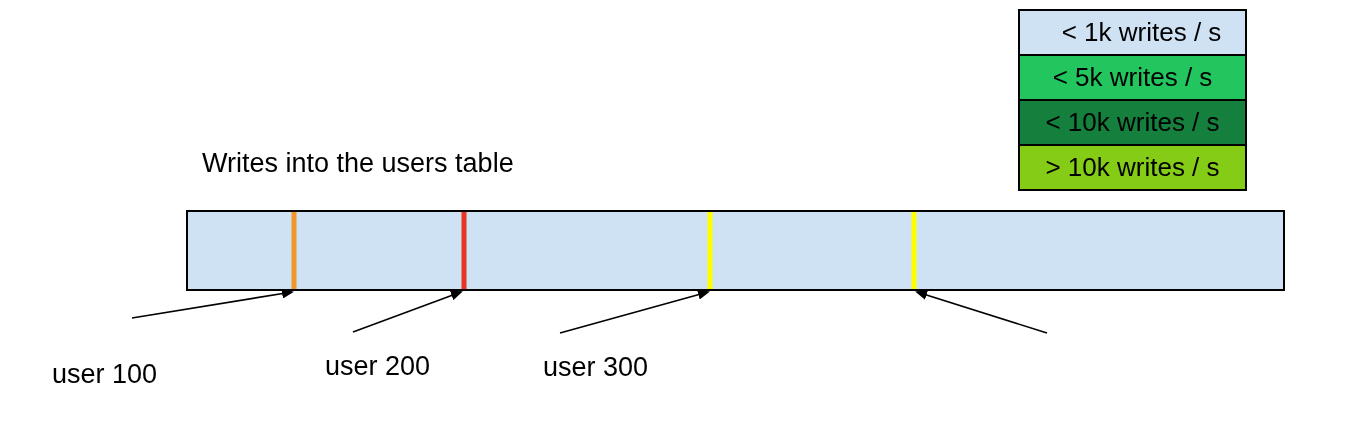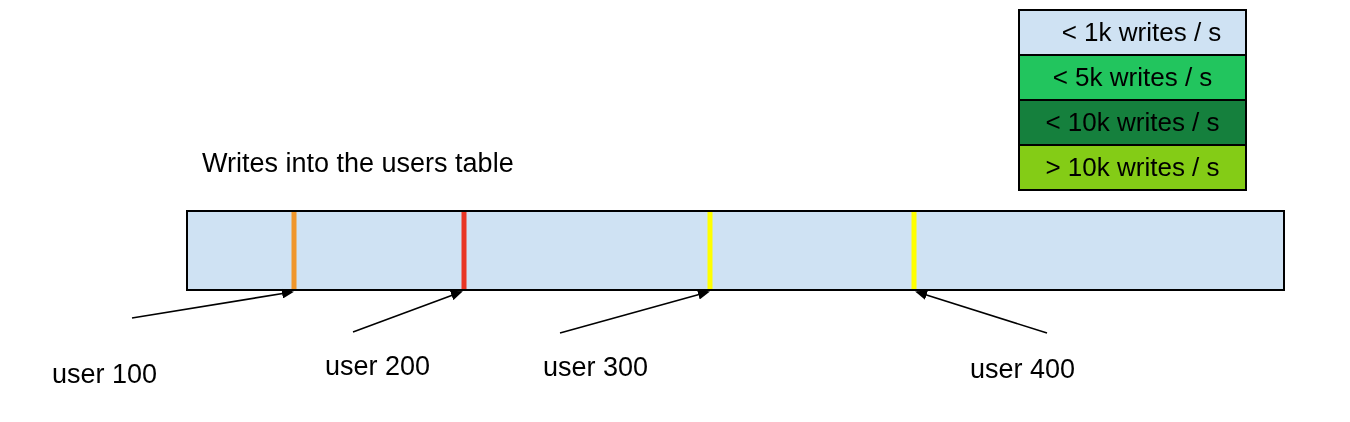--- a/index.html
+++ b/index.html
@@ -114,15 +114,14 @@
     </defs>
     <line x1="132" y1="318" x2="292" y2="292" stroke="#000000" stroke-width="1.6" marker-end="url(#ah)"></line>
     <line x1="353" y1="332" x2="461" y2="292" stroke="#000000" stroke-width="1.6" marker-end="url(#ah)"></line>
     <line x1="560" y1="333" x2="708" y2="292" stroke="#000000" stroke-width="1.6" marker-end="url(#ah)"></line>
     <line x1="1047" y1="333" x2="917" y2="292" stroke="#000000" stroke-width="1.6" marker-end="url(#ah)"></line>
   </svg>
 
   <div class="user-label u100">user 100</div>
   <div class="user-label u200">user 200</div>
   <div class="user-label u300">user 300</div>
-  <div class="user-label u400">user 400</div>
 
 </div>
 
 </body></html>

